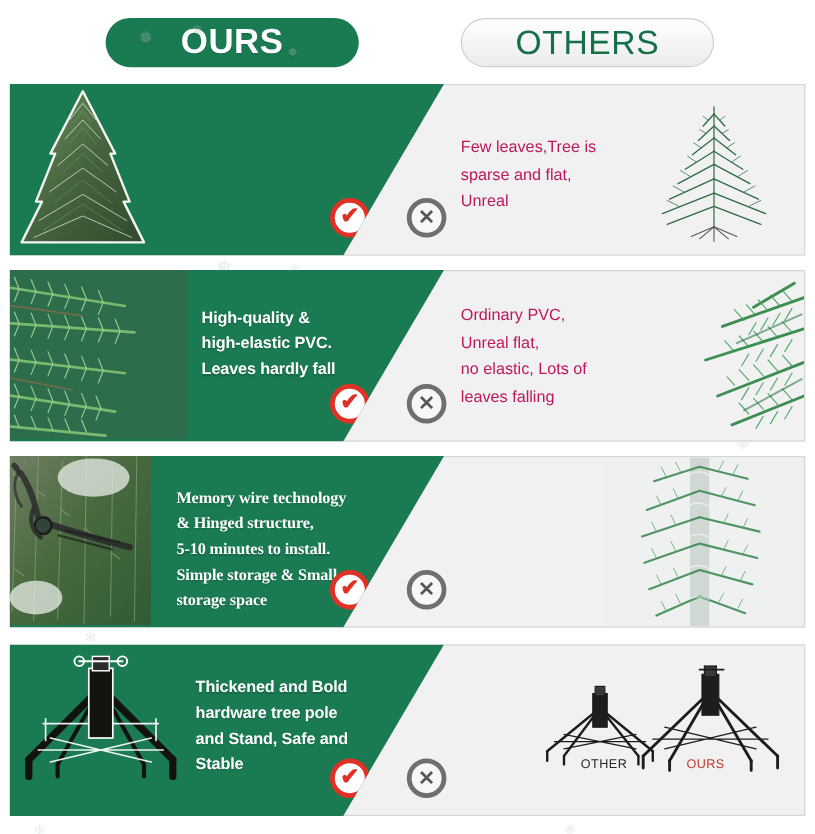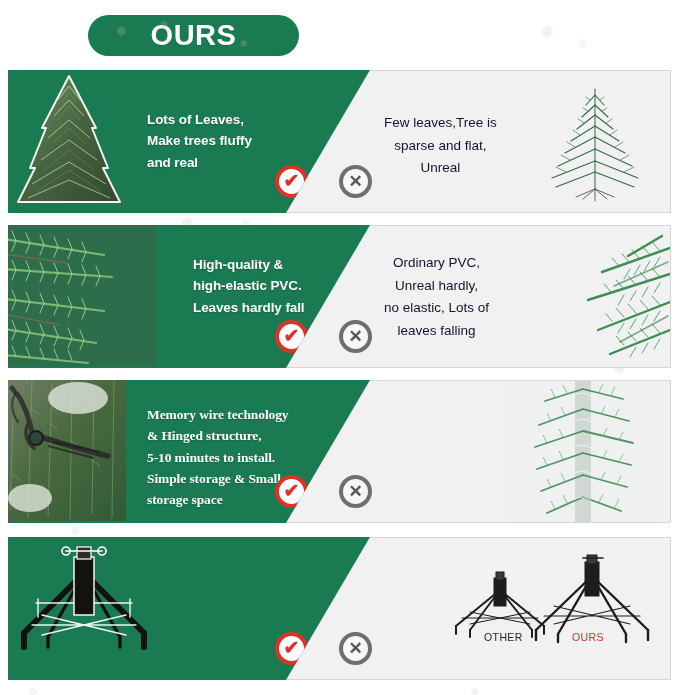--- a/index.html
+++ b/index.html
@@ -62,22 +62,22 @@
 
   .ours-img { position: absolute; left: 0; top: 0; bottom: 0; overflow: hidden; }
   .others-img { position: absolute; top: 0; bottom: 0; right: 0; overflow: hidden; }
 
   .ours-text {
     position: absolute; color: #ffffff; font-weight: bold;
     font-size: 13.5px; line-height: 1.58; letter-spacing: -.1px;
     text-shadow: 0 1px 1px rgba(0,0,0,.18);
   }
   .others-text {
-    position: absolute; color: #0f172a; font-weight: normal;
-    font-size: 13.5px; line-height: 1.68; text-align: center;
+    position: absolute; color: #be185d; font-weight: normal;
+    font-size: 13.5px; line-height: 1.68;
   }
 
   
   .badge { position: absolute; width: 33px; height: 33px; border-radius: 50%; }
   .badge-check {
     background: #ffffff;
     border: 4px solid #e03127;
     display: flex; align-items: center; justify-content: center;
   }
   .badge-check .glyph {
@@ -113,20 +113,23 @@
   <span class="wm" style="left:70px;top:525px;font-size:13px;">❄</span>
   <span class="wm" style="left:470px;top:686px;font-size:12px;">❅</span>
   <span class="wm" style="left:28px;top:686px;font-size:12px;">❄</span>
 
   <div class="header">
     <div class="pill pill-ours">
       <span class="snow" style="left:28px;top:9px;">❅</span>
       <span class="snow" style="left:72px;top:4px;font-size:10px;">❄</span>
       <span class="snow" style="left:152px;top:24px;font-size:9px;">❅</span>
       <span>OURS</span>
+    </div>
+    <div class="pill pill-others">
+      <span>OTHERS</span>
     </div>
   </div>
 
   <div class="row row-1">
     <div class="panel-others">
       <div class="others-img" style="width:150px;">
         <svg width="150" height="141" viewBox="0 0 150 141" aria-hidden="true">
           <g stroke="#2f6b42" stroke-width="1" fill="none" stroke-linecap="round">
             <line x1="75" y1="18" x2="75" y2="118"></line>
             <g stroke-width="1.1">
@@ -198,23 +201,20 @@
               <path d="M61 50 L40 68 M61 50 L82 68 M61 70 L33 90 M61 70 L89 90"></path>
               <path d="M61 92 L24 114 M61 92 L98 114 M61 110 L20 128 M61 110 L102 128"></path>
             </g>
             <g stroke="#7fa86f" stroke-width="0.6" opacity=".6" fill="none">
               <path d="M61 22 L54 32 M61 36 L50 50 M61 58 L44 74 M61 80 L36 100 M61 100 L28 122"></path>
               <path d="M61 22 L68 32 M61 36 L72 50 M61 58 L78 74 M61 80 L86 100 M61 100 L94 122"></path>
             </g>
           </g>
         </svg>
       </div>
-      <div class="ours-text" style="left:139px;top:39px;white-space:pre-line;">Lots of Leaves,
-Make trees fluffy
-and real</div>
       <div class="badge badge-check" style="left:267px;top:95px;">
         <span class="glyph">✔</span>
       </div>
     </div>
   </div>
 
   <div class="row row-2">
     <div class="panel-others">
       <div class="others-img" style="width:160px;">
         <svg width="160" height="141" viewBox="0 0 160 141" aria-hidden="true">
@@ -236,21 +236,21 @@
               <path d="M150 107 L142 98 M138 111 L130 102 M126 115 L118 106 M114 119 L106 110"></path>
               <path d="M150 113 L144 123 M138 117 L132 127 M126 121 L120 131"></path>
             </g>
             <g stroke-width="1.6" opacity=".55" stroke="#1f6b36">
               <path d="M158 36 L104 60 M158 90 L110 116"></path>
             </g>
           </g>
         </svg>
       </div>
       <div class="others-text" style="left:375px;top:26px;white-space:pre-line;">Ordinary PVC,
-Unreal hardly,
+Unreal flat,
 no elastic, Lots of
 leaves falling</div>
       <div class="badge badge-x" style="left:330px;top:94px;">
         <span class="glyph">✕</span>
       </div>
     </div>
 
     <div class="panel-ours">
       <div class="ours-img" style="width:148px;">
         <svg width="148" height="141" viewBox="0 0 148 141" aria-hidden="true">
@@ -273,21 +273,21 @@
               <path d="M8 105 L4 95 M22 107 L18 97 M36 109 L32 99 M50 111 L46 101 M64 113 L60 103 M76 115 L72 105"></path>
               <path d="M8 105 L4 115 M22 107 L18 117 M36 109 L32 119 M50 111 L46 121 M64 113 L60 123 M76 115 L72 125"></path>
               <path d="M8 131 L4 121 M22 132 L18 122 M36 133 L32 123 M50 134 L46 124 M64 135 L60 125"></path>
             </g>
             <g stroke-width="1.4" stroke="#8a6a46" opacity=".8">
               <path d="M-4 29 L60 38 M-4 89 L52 100"></path>
             </g>
           </g>
         </svg>
       </div>
-      <div class="ours-text" style="left:160px;top:29px;white-space:pre-line;margin-left:25px;">High-quality &amp;
+      <div class="ours-text" style="left:160px;top:29px;white-space:pre-line;">High-quality &amp;
 high-elastic PVC.
 Leaves hardly fall</div>
       <div class="badge badge-check" style="left:267px;top:95px;">
         <span class="glyph">✔</span>
       </div>
     </div>
   </div>
 
   <div class="row row-3">
     <div class="panel-others">
@@ -426,19 +426,23 @@
             <rect x="66" y="20" width="20" height="58" fill="#12120f" stroke="#ffffff" stroke-width="1.4"></rect>
             <rect x="69" y="10" width="14" height="12" fill="#2c2c2c" stroke="#ffffff" stroke-width="1.2"></rect>
             <g stroke="#ffffff" stroke-width="1.6">
               <path d="M58 14 L94 14"></path>
               <circle cx="58" cy="14" r="4" fill="none"></circle>
               <circle cx="94" cy="14" r="4" fill="none"></circle>
             </g>
           </g>
         </svg>
       </div>
+      <div class="ours-text" style="left:155px;top:25px;white-space:pre-line;">Thickened and Bold
+hardware tree pole
+and Stand, Safe and
+Stable</div>
       <div class="badge badge-check" style="left:267px;top:95px;">
         <span class="glyph">✔</span>
       </div>
     </div>
   </div>
 
 </div>
 
 </body></html>

